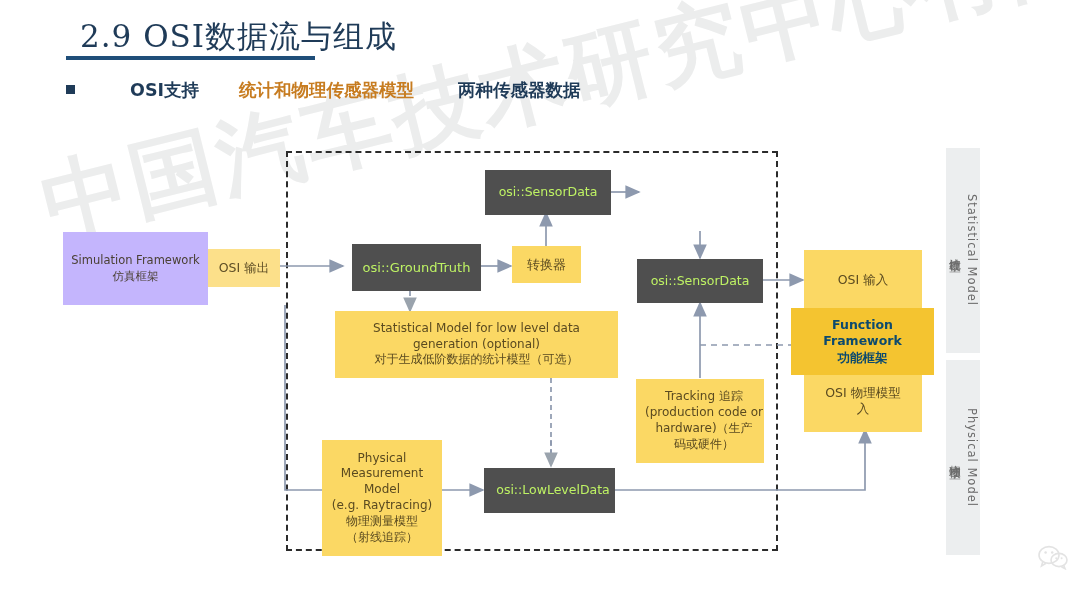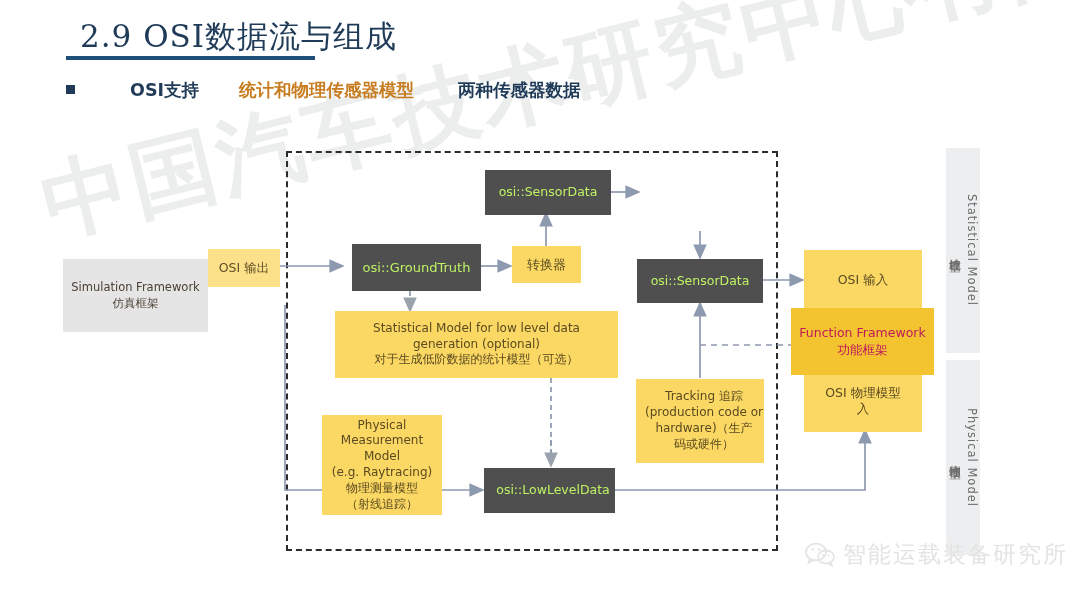--- a/index.html
+++ b/index.html
@@ -74,22 +74,22 @@
   }
   .node{
     position:absolute;
     box-sizing:border-box;
     display:flex;align-items:center;justify-content:center;
     text-align:center;
     line-height:1.32;
     z-index:3;
     font-family:"DejaVu Sans","Liberation Sans",sans-serif;
   }
-  .n-gold{background:#e5e5e5;color:#4a4034;margin-top:27px;}
-  .n-gold2{background:#f4c430;color:#be185d;}
+  .n-gold{background:#c4b5fd;color:#4a4034;}
+  .n-gold2{background:#f4c430;color:#0c4a6e;font-weight:bold;}
   .n-yellow{background:#fbd864;color:#5a4a20;}
   .n-yellow-l{background:#fce08a;color:#5d4d25;}
   .n-gray{background:#4f4f4f;color:#bef264;}
   .n-panel{background:#eceeef;color:#6a6a6a;}
   .vert{
     writing-mode:vertical-rl;
     text-orientation:mixed;
     line-height:1.5;
     letter-spacing:1px;
   }
@@ -171,21 +171,21 @@
     <span>osi::SensorData</span>
   </div>
 
 
   <div class="node n-yellow" style="left:335px;top:311px;width:283px;height:67px;font-size:12px;flex-direction:column;align-items:center;">
     <span style="white-space:pre-line;">Statistical Model  for low level data
 generation (optional)
 对于生成低阶数据的统计模型（可选）</span>
   </div>
 
-  <div class="node n-yellow" style="left:322px;top:415px;width:120px;height:100px;font-size:12px;flex-direction:column;">
+  <div class="node n-yellow" style="left:322px;top:440px;width:120px;height:116px;font-size:12px;flex-direction:column;">
     <span style="white-space:pre-line;">Physical
 Measurement Model
 (e.g. Raytracing)
 物理测量模型
 （射线追踪）</span>
   </div>
 
   <div class="node n-gray" style="left:484px;top:468px;width:131px;height:45px;font-size:12.5px;padding-left:7px;">
     <span>osi::LowLevelData</span>
   </div>
@@ -229,16 +229,15 @@
     <svg width="30" height="25" viewBox="0 0 30 25">
       <ellipse cx="11" cy="10" rx="10" ry="8.4" fill="none" stroke="#e3e3e3" stroke-width="1.6"></ellipse>
       <path d="M5,16 L3.5,21 L8,18.3" fill="none" stroke="#e3e3e3" stroke-width="1.6"></path>
       <circle cx="7.6" cy="7.6" r="1.25" fill="#e3e3e3"></circle>
       <circle cx="14.2" cy="7.6" r="1.25" fill="#e3e3e3"></circle>
       <ellipse cx="21" cy="15" rx="8" ry="6.6" fill="none" stroke="#e3e3e3" stroke-width="1.6"></ellipse>
       <path d="M25.5,20 L27,23.6 L23.4,21.7" fill="none" stroke="#e3e3e3" stroke-width="1.6"></path>
       <circle cx="18.2" cy="13.2" r="1" fill="#e3e3e3"></circle>
       <circle cx="23.6" cy="13.2" r="1" fill="#e3e3e3"></circle>
     </svg>
-    <span>智能运载装备研究所</span>
   </div>
 
 </div>
 
 </body></html>

